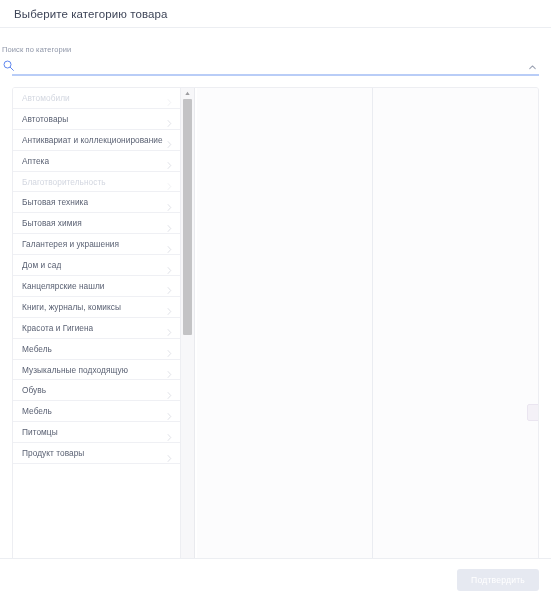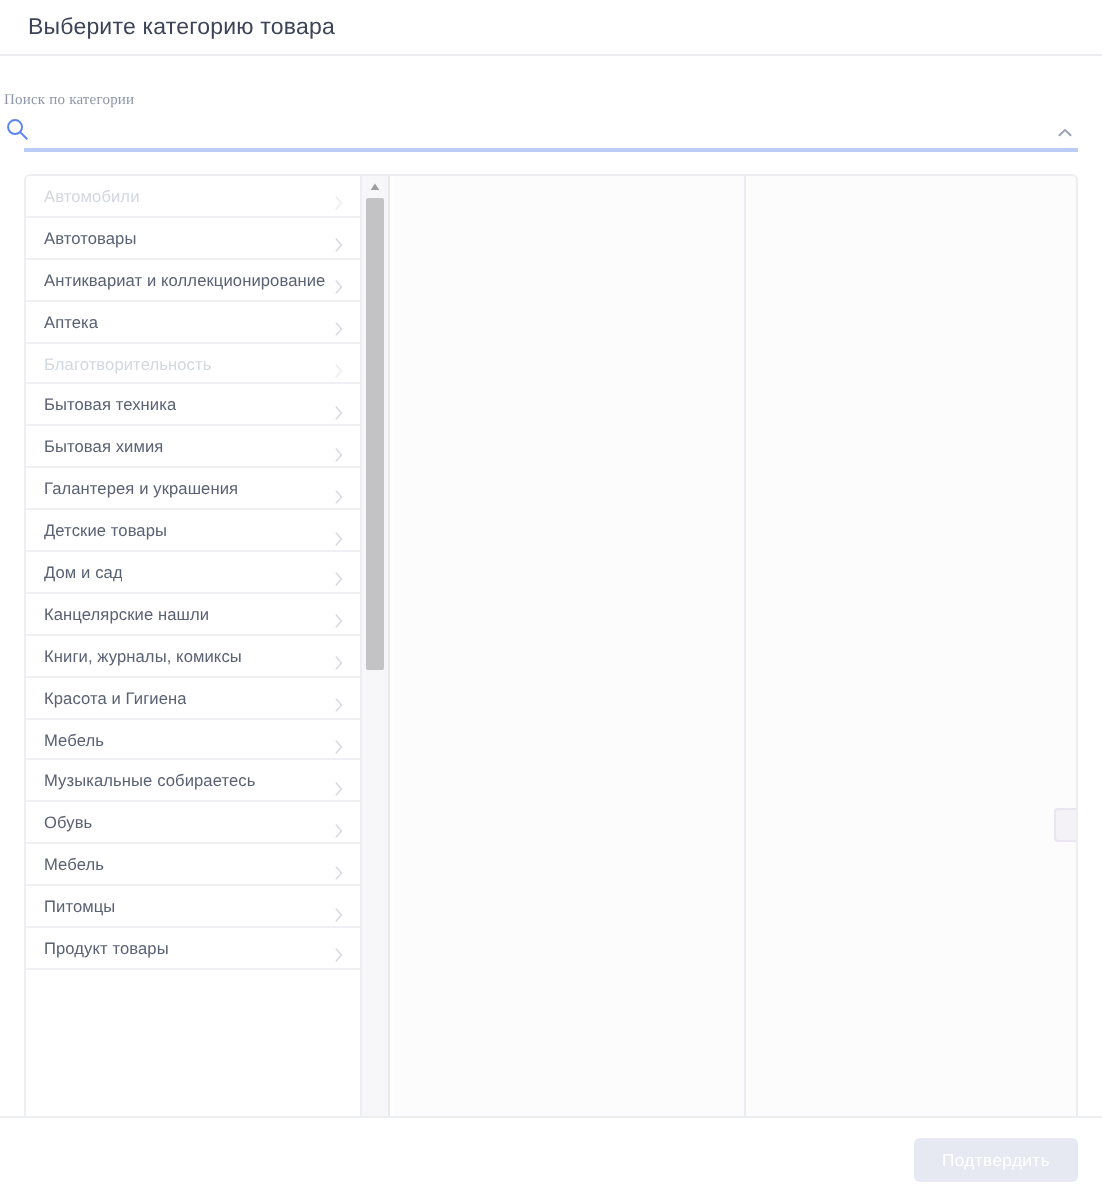--- a/index.html
+++ b/index.html
@@ -75,21 +75,20 @@
   .search-block {
     margin-top: 17px;
     position: relative;
   }
   .search-label {
     font-size: 7.5px;
     color: #8f96a8;
     letter-spacing: .1px;
     margin-left: -10px;
     white-space: nowrap;
-    font-family: Liberation Serif, serif;
   }
   .search-row {
     margin-top: 1px;
     height: 19px;
     display: flex;
     align-items: center;
     border-bottom: 2px solid #b9cdf7;
     position: relative;
   }
   .search-icon {
@@ -345,26 +344,20 @@
                   <path d="M2.4 1.6L5.4 5l-3 3.4" stroke="#a9afbe" stroke-width="0.9" stroke-linecap="round" stroke-linejoin="round"></path>
                 </svg></span>
             </div>
             <div class="cat-item">
               <span class="cat-label">Галантерея и украшения</span>
               <span class="cat-arrow"><svg viewBox="0 0 8 10" width="7" height="9" fill="none" xmlns="http://www.w3.org/2000/svg">
                   <path d="M2.4 1.6L5.4 5l-3 3.4" stroke="#a9afbe" stroke-width="0.9" stroke-linecap="round" stroke-linejoin="round"></path>
                 </svg></span>
             </div>
             <div class="cat-item">
-              <span class="cat-label">Детские товары</span>
-              <span class="cat-arrow"><svg viewBox="0 0 8 10" width="7" height="9" fill="none" xmlns="http://www.w3.org/2000/svg">
-                  <path d="M2.4 1.6L5.4 5l-3 3.4" stroke="#a9afbe" stroke-width="0.9" stroke-linecap="round" stroke-linejoin="round"></path>
-                </svg></span>
-            </div>
-            <div class="cat-item">
               <span class="cat-label">Дом и сад</span>
               <span class="cat-arrow"><svg viewBox="0 0 8 10" width="7" height="9" fill="none" xmlns="http://www.w3.org/2000/svg">
                   <path d="M2.4 1.6L5.4 5l-3 3.4" stroke="#a9afbe" stroke-width="0.9" stroke-linecap="round" stroke-linejoin="round"></path>
                 </svg></span>
             </div>
             <div class="cat-item">
               <span class="cat-label">Канцелярские нашли</span>
               <span class="cat-arrow"><svg viewBox="0 0 8 10" width="7" height="9" fill="none" xmlns="http://www.w3.org/2000/svg">
                   <path d="M2.4 1.6L5.4 5l-3 3.4" stroke="#a9afbe" stroke-width="0.9" stroke-linecap="round" stroke-linejoin="round"></path>
                 </svg></span>
@@ -381,21 +374,21 @@
                   <path d="M2.4 1.6L5.4 5l-3 3.4" stroke="#a9afbe" stroke-width="0.9" stroke-linecap="round" stroke-linejoin="round"></path>
                 </svg></span>
             </div>
             <div class="cat-item">
               <span class="cat-label">Мебель</span>
               <span class="cat-arrow"><svg viewBox="0 0 8 10" width="7" height="9" fill="none" xmlns="http://www.w3.org/2000/svg">
                   <path d="M2.4 1.6L5.4 5l-3 3.4" stroke="#a9afbe" stroke-width="0.9" stroke-linecap="round" stroke-linejoin="round"></path>
                 </svg></span>
             </div>
             <div class="cat-item">
-              <span class="cat-label">Музыкальные собираетесь</span>
+              <span class="cat-label">Музыкальные подходящую</span>
               <span class="cat-arrow"><svg viewBox="0 0 8 10" width="7" height="9" fill="none" xmlns="http://www.w3.org/2000/svg">
                   <path d="M2.4 1.6L5.4 5l-3 3.4" stroke="#a9afbe" stroke-width="0.9" stroke-linecap="round" stroke-linejoin="round"></path>
                 </svg></span>
             </div>
             <div class="cat-item">
               <span class="cat-label">Обувь</span>
               <span class="cat-arrow"><svg viewBox="0 0 8 10" width="7" height="9" fill="none" xmlns="http://www.w3.org/2000/svg">
                   <path d="M2.4 1.6L5.4 5l-3 3.4" stroke="#a9afbe" stroke-width="0.9" stroke-linecap="round" stroke-linejoin="round"></path>
                 </svg></span>
             </div>

